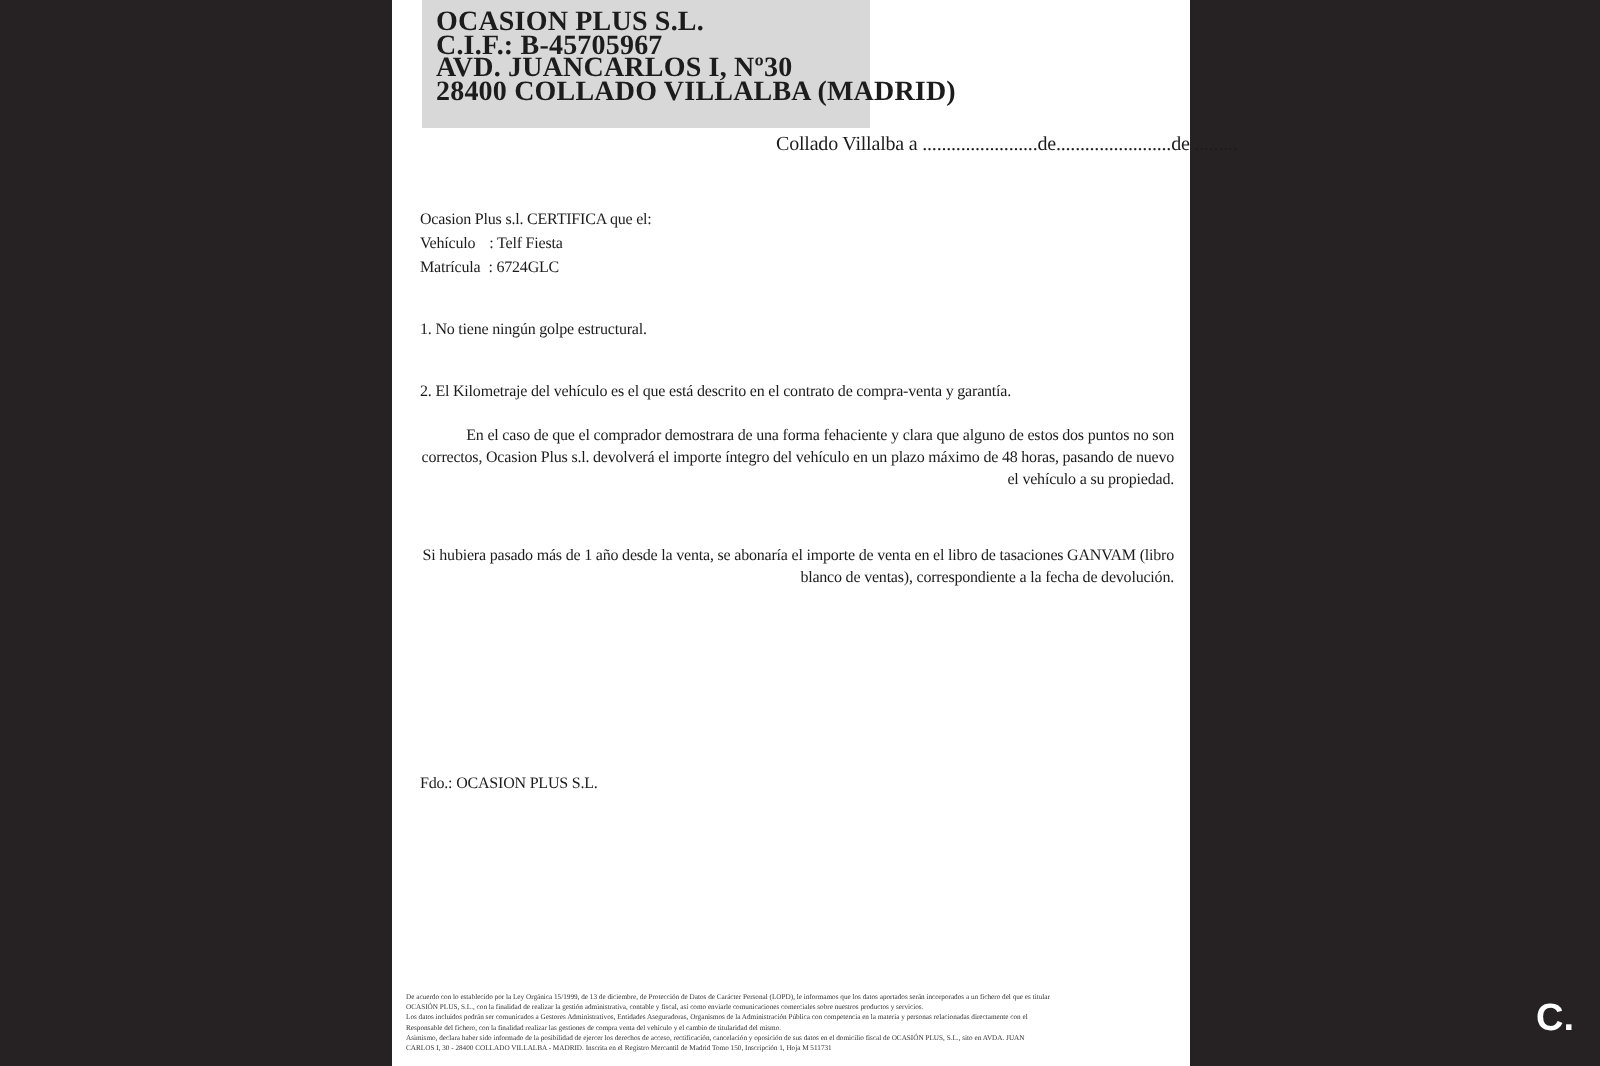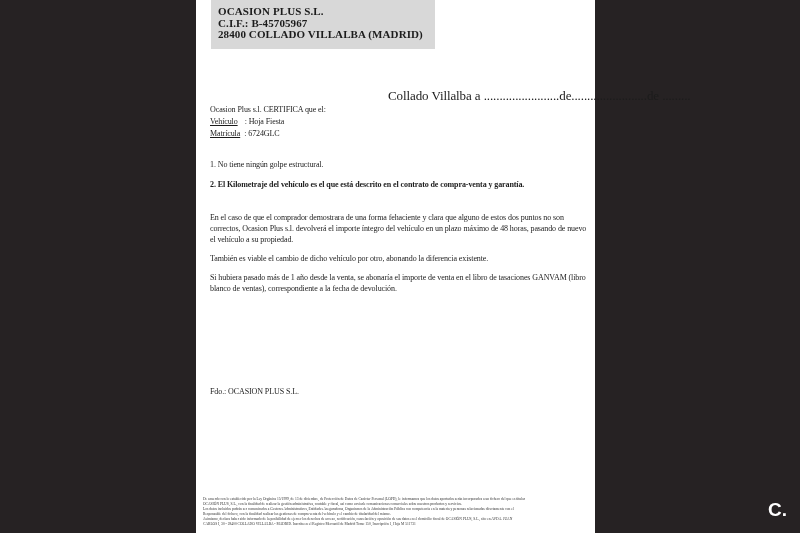--- a/index.html
+++ b/index.html
@@ -13,54 +13,55 @@
   .paper{
     position:absolute;
     left:196px;top:0;
     width:399px;height:533px;
     background:#ffffff;
     color:#1c1c1c;
   }
   .letterhead{
     position:absolute;
     left:15px;top:0;
-    width:224px;height:49px;
+    width:224px;height:64px;
     background:#d8d8d8;
     box-sizing:border-box;
     padding:6px 4px 0 7px;
     font-weight:bold;
-    font-size:11px;
+    font-size:14px;
     line-height:11.7px;
     letter-spacing:0.1px;
     white-space:nowrap;
   }
   .dateline{
     position:absolute;
-    left:156px;top:88px;
-    font-size:13px;
+    left:156px;top:67px;
+    font-size:10px;
     letter-spacing:-0.1px;
     white-space:nowrap;
     padding-left:36px;
   }
   .bodyline{
     position:absolute;
     left:14px;
     font-size:8px;
     letter-spacing:-0.1px;
     white-space:nowrap;
   }
   .para{
     position:absolute;
     left:14px;
     width:377px;
     font-size:8px;
     letter-spacing:-0.1px;
     line-height:11.2px;
+    text-align:right;
   }
-  .u{text-decoration:underline;}
+  .u{}
   .kv-val{margin-left:7px;}
   .fineprint{
     position:absolute;
     left:7px;top:496px;
     width:865px;
     transform:scale(0.45);
     transform-origin:0 0;
     font-size:8px;
     line-height:11.2px;
     color:#333;
@@ -77,40 +78,40 @@
 </head>
 <body>
 
 <div class="stage" style="background: rgb(38, 34, 35);">
 
   <div class="paper" style="background: rgb(255, 255, 255); color: rgb(28, 28, 28);">
 
     <div class="letterhead" style="background: rgb(216, 216, 216);">
       <div>OCASION PLUS S.L.</div>
       <div>C.I.F.: B-45705967</div>
+      <div>AVD. JUANCARLOS I, Nº30</div>
       <div>28400 COLLADO VILLALBA (MADRID)</div>
     </div>
 
     <div class="dateline">Collado Villalba a ........................de........................de .........</div>
 
     <div class="bodyline" style="top:105px;">Ocasion Plus s.l. CERTIFICA que el:</div>
 
     <div class="bodyline" style="top:117px;">
-      <span class="u">Vehículo</span><span class="kv-val">: Hoja Fiesta</span>
+      <span class="u">Vehículo</span><span class="kv-val">: Telf Fiesta</span>
     </div>
 
     <div class="bodyline" style="top:129px;">
       <span class="u">Matrícula</span><span class="kv-val" style="margin-left:4px;">: 6724GLC</span>
     </div>
 
     <div class="bodyline" style="top:160px;">1. No tiene ningún golpe estructural.</div>
-    <div class="bodyline" style="top:180px;font-weight:bold;">2. El Kilometraje del vehículo es el que está descrito en el contrato de compra-venta y garantía.</div>
+    <div class="bodyline" style="top:191px;">2. El Kilometraje del vehículo es el que está descrito en el contrato de compra-venta y garantía.</div>
 
     <div class="para" style="top:212px;">En el caso de que el comprador demostrara de una forma fehaciente y clara que alguno de estos dos puntos no son correctos, Ocasion Plus s.l. devolverá el importe íntegro del vehículo en un plazo máximo de 48 horas, pasando de nuevo el vehículo a su propiedad.</div>
-    <div class="para" style="top:253px;">También es viable el cambio de dicho vehículo por otro, abonando la diferencia existente.</div>
     <div class="para" style="top:272px;">Si hubiera pasado más de 1 año desde la venta, se abonaría el importe de venta en el libro de tasaciones GANVAM (libro blanco de ventas), correspondiente a la fecha de devolución.</div>
 
     <div class="bodyline" style="top:387px;">Fdo.: OCASION PLUS S.L.</div>
 
     <div class="fineprint">
       <div>De acuerdo con lo establecido por la Ley Orgánica 15/1999, de 13 de diciembre, de Protección de Datos de Carácter Personal (LOPD), le informamos que los datos aportados serán incorporados a un fichero del que es titular</div>
       <div>OCASIÓN PLUS, S.L., con la finalidad de realizar la gestión administrativa, contable y fiscal, así como enviarle comunicaciones comerciales sobre nuestros productos y servicios.</div>
       <div>Los datos incluidos podrán ser comunicados a Gestores Administrativos, Entidades Aseguradoras, Organismos de la Administración Pública con competencia en la materia y personas relacionadas directamente con el</div>
       <div>Responsable del fichero, con la finalidad realizar las gestiones de compra venta del vehículo y el cambio de titularidad del mismo.</div>
       <div>Asimismo, declara haber sido informado de la posibilidad de ejercer los derechos de acceso, rectificación, cancelación y oposición de sus datos en el domicilio fiscal de OCASIÓN PLUS, S.L., sito en AVDA. JUAN</div>

